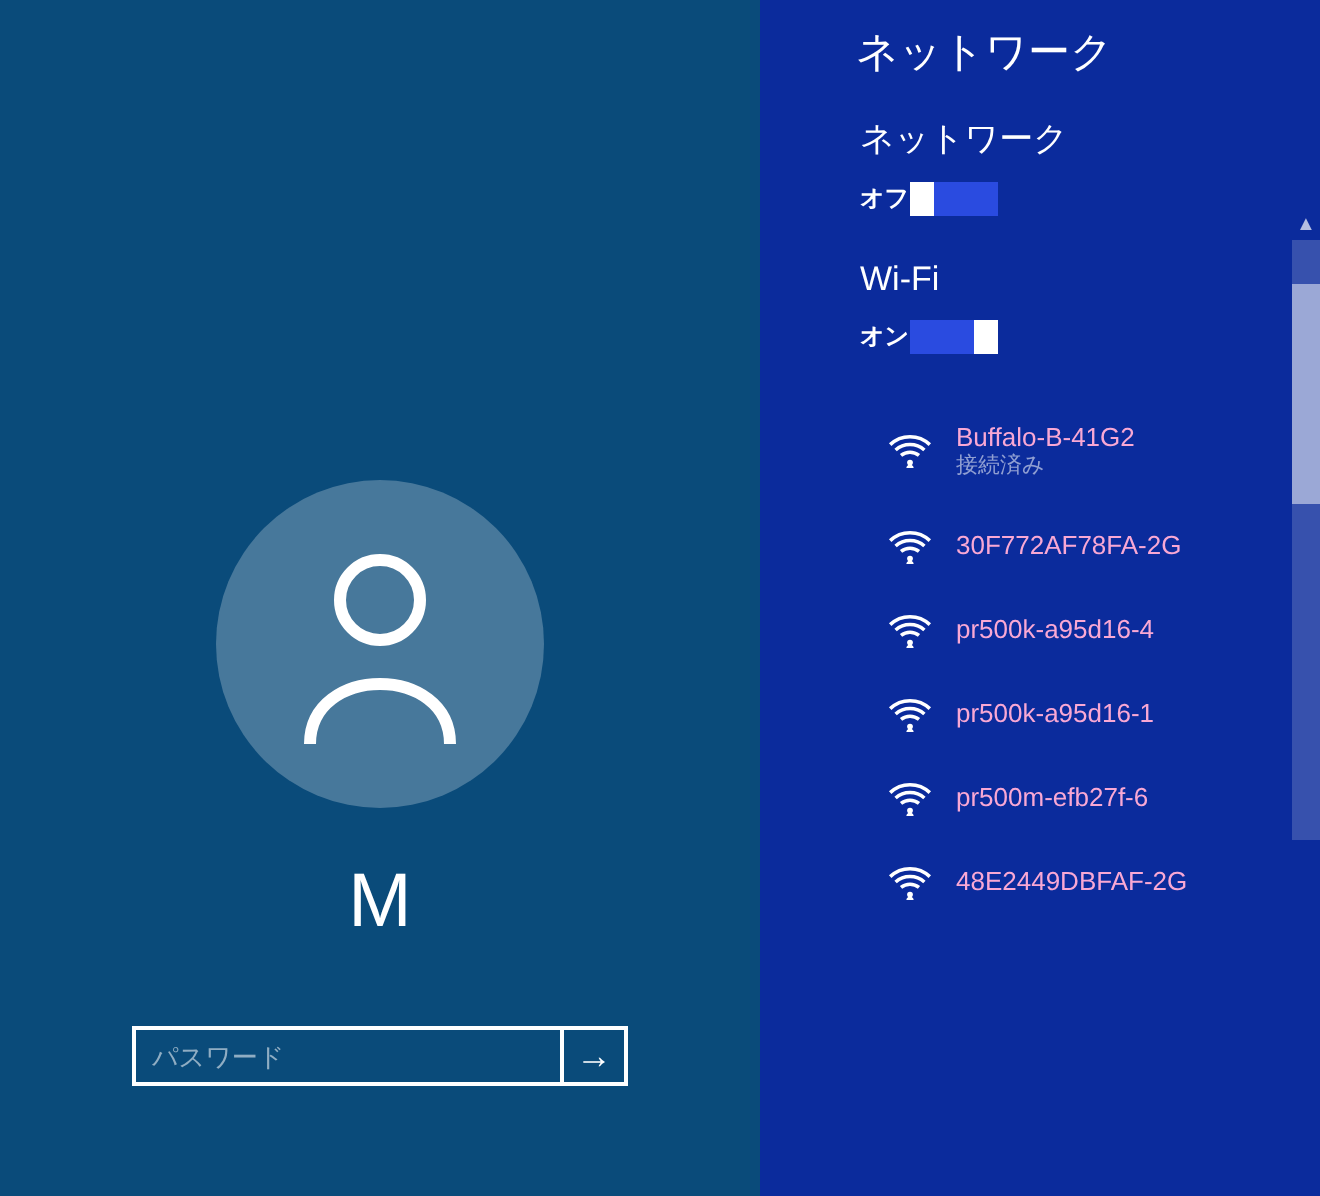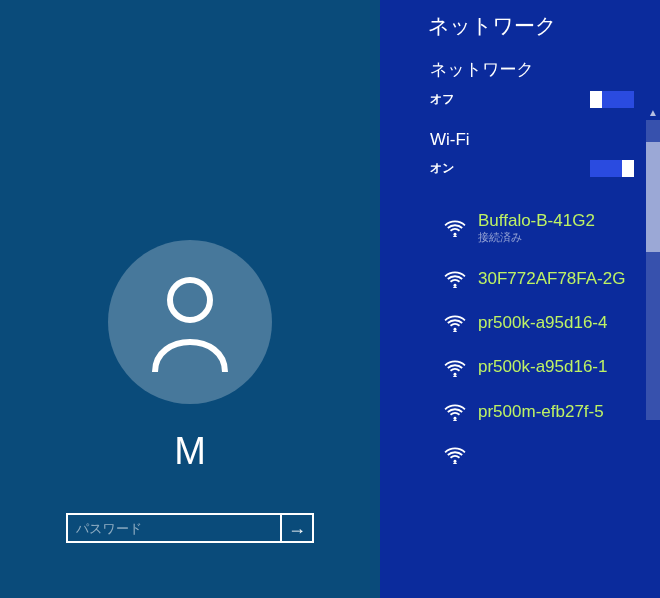--- a/index.html
+++ b/index.html
@@ -93,21 +93,21 @@
   .section-heading {
     font-size: 17px;
     font-weight: 400;
     color: #fff;
     margin-top: 4px;
     margin-bottom: 10px;
   }
   .toggle-row {
     display: flex;
     align-items: center;
-    justify-content: space-between;
+    justify-content: flex-start;
     margin-bottom: 22px;
     padding-right: 10px;
   }
   .toggle-label {
     font-size: 12px;
     font-weight: 700;
   }
   .toggle {
     width: 44px;
     height: 17px;
@@ -131,21 +131,21 @@
     gap: 12px;
     padding: 12px 6px 12px 14px;
     cursor: pointer;
   }
   .wifi-icon svg { width: 22px; height: 18px; display: block; }
   .wifi-text {
     display: flex;
     flex-direction: column;
     line-height: 1.2;
   }
-  .wifi-name { font-size: 17px; color: #bef264; }
+  .wifi-name { font-size: 13px; color: #f9a8d4; }
   .wifi-status { font-size: 11px; color: rgba(255,255,255,0.55); }
   
   .scrollbar-track {
     position: absolute;
     right: 0;
     top: 120px;
     width: 14px;
     height: 300px;
     background: rgba(255,255,255,0.18);
   }
@@ -271,32 +271,35 @@
           <span class="wifi-icon">
             <svg viewBox="0 0 24 20">
               <path d="M12 18 L12 18 M12 18 a2 2 0 1 0 0.001 0" fill="#fff"></path>
               <path d="M4 10 a12 12 0 0 1 16 0" fill="none" stroke="#fff" stroke-width="2"></path>
               <path d="M7 13 a8 8 0 0 1 10 0" fill="none" stroke="#fff" stroke-width="2"></path>
               <path d="M1 7 a16 16 0 0 1 22 0" fill="none" stroke="#fff" stroke-width="2"></path>
               <circle cx="12" cy="17" r="1.6" fill="#fff"></circle>
             </svg>
           </span>
           <span class="wifi-text">
-            <span class="wifi-name">pr500m-efb27f-5</span>
-          </span>
-        </div>
-        <div class="wifi-item">
-          <span class="wifi-icon">
-            <svg viewBox="0 0 24 20">
-              <path d="M12 18 L12 18 M12 18 a2 2 0 1 0 0.001 0" fill="#fff"></path>
-              <path d="M4 10 a12 12 0 0 1 16 0" fill="none" stroke="#fff" stroke-width="2"></path>
-              <path d="M7 13 a8 8 0 0 1 10 0" fill="none" stroke="#fff" stroke-width="2"></path>
-              <path d="M1 7 a16 16 0 0 1 22 0" fill="none" stroke="#fff" stroke-width="2"></path>
-              <circle cx="12" cy="17" r="1.6" fill="#fff"></circle>
-            </svg>
+            <span class="wifi-name">pr500m-efb27f-6</span>
+          </span>
+        </div>
+        <div class="wifi-item">
+          <span class="wifi-icon">
+            <svg viewBox="0 0 24 20">
+              <path d="M12 18 L12 18 M12 18 a2 2 0 1 0 0.001 0" fill="#fff"></path>
+              <path d="M4 10 a12 12 0 0 1 16 0" fill="none" stroke="#fff" stroke-width="2"></path>
+              <path d="M7 13 a8 8 0 0 1 10 0" fill="none" stroke="#fff" stroke-width="2"></path>
+              <path d="M1 7 a16 16 0 0 1 22 0" fill="none" stroke="#fff" stroke-width="2"></path>
+              <circle cx="12" cy="17" r="1.6" fill="#fff"></circle>
+            </svg>
+          </span>
+          <span class="wifi-text">
+            <span class="wifi-name">48E2449DBFAF-2G</span>
           </span>
         </div>
       </div>
 
   </div>
 
   <div class="scroll-arrow up">▲</div>
   <div class="scrollbar-track">
     <div class="scrollbar-thumb"></div>
   </div>

